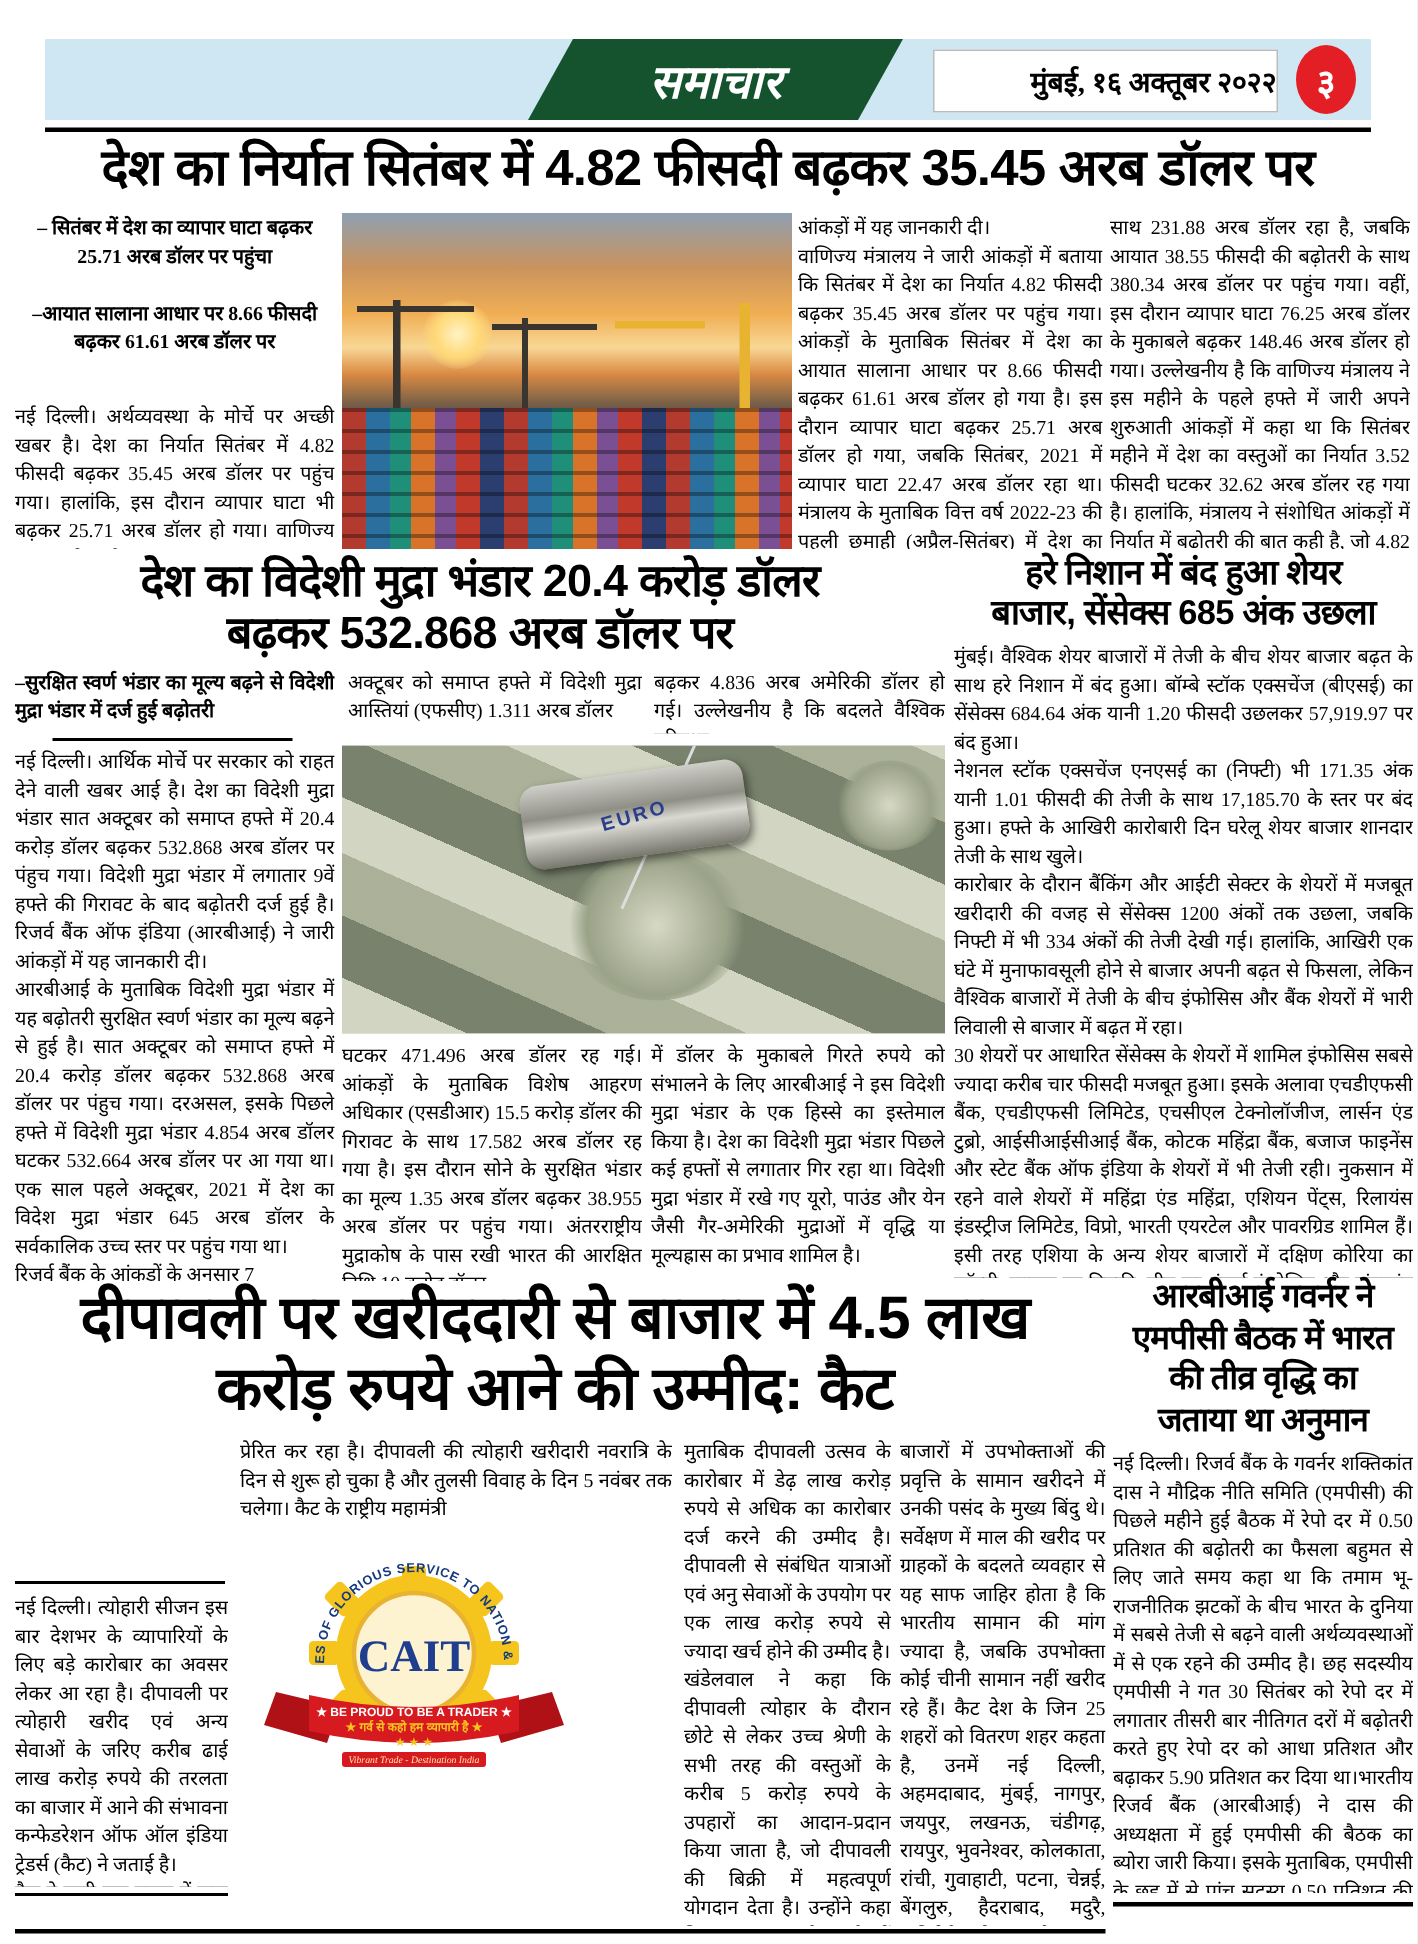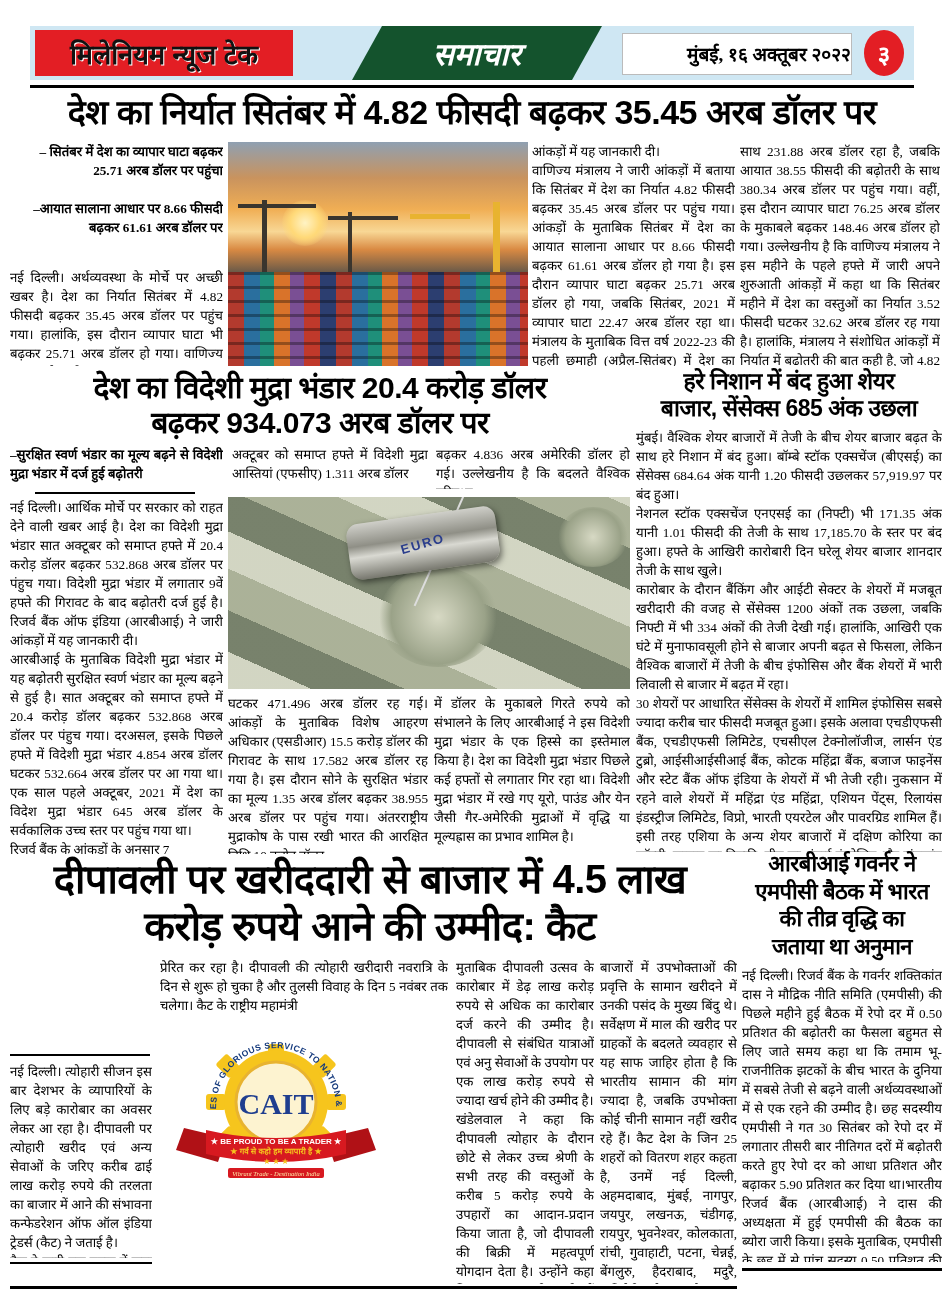--- a/index.html
+++ b/index.html
@@ -50,37 +50,34 @@
   .money-pin{position:absolute;width:2px;background:#ddd;transform:rotate(24deg);}
   
   .cait{position:absolute;}
 </style>
 </head>
 <body>
 
 <div class="page">
 
   <div class="band"></div>
-  <div class="brandbox">
-    <span>मिलेनियम न्यूज टेक</span>
-  </div>
   <div class="sectionbox">
     <span>समाचार</span>
   </div>
   <div class="datebox">
     <span>मुंबई, १६ अक्तूबर २०२२</span>
   </div>
   <div class="pageno">
     <span>३</span>
   </div>
   <div class="mastrule"></div>
 
   <div class="hl" style="left:8px;top:92px;width:928px;font-size:34px;">देश का निर्यात सितंबर में 4.82 फीसदी बढ़कर 35.45 अरब डॉलर पर</div>
 
-  <div class="col lead" style="left:10px;top:142px;width:213px;height:122px;text-align:right;">– सितंबर में देश का व्यापार घाटा बढ़कर 25.71 अरब डॉलर पर पहुंचा
+  <div class="col lead" style="left:10px;top:142px;width:213px;height:122px;text-align:center;">– सितंबर में देश का व्यापार घाटा बढ़कर 25.71 अरब डॉलर पर पहुंचा
 
 –आयात सालाना आधार पर 8.66 फीसदी बढ़कर 61.61 अरब डॉलर पर</div>
   <div class="col" style="left:10px;top:268px;width:213px;height:98px;">नई दिल्ली। अर्थव्यवस्था के मोर्चे पर अच्छी खबर है। देश का निर्यात सितंबर में 4.82 फीसदी बढ़कर 35.45 अरब डॉलर पर पहुंच गया। हालांकि, इस दौरान व्यापार घाटा भी बढ़कर 25.71 अरब डॉलर हो गया। वाणिज्य मंत्रालय ने  जारी</div>
 
   <div class="photo" style="left:228px;top:142px;width:300px;height:224px;">
     <div class="port-sky"></div>
     <div class="port-sun"></div>
     <div class="port-crane1" style="left:34px;top:58px;width:5px;height:80px;"></div>
     <div class="port-boom" style="left:10px;top:62px;width:78px;"></div>
     <div class="port-crane1" style="left:120px;top:70px;width:4px;height:66px;"></div>
@@ -88,21 +85,21 @@
     <div class="port-ycrane" style="right:28px;top:60px;width:7px;height:82px;"></div>
     <div class="port-ycrane" style="right:58px;top:72px;width:60px;height:5px;"></div>
     <div class="port-containers"></div>
   </div>
 
   <div class="col" style="left:532px;top:142px;width:203px;height:224px;">आंकड़ों में यह जानकारी दी।
 वाणिज्य मंत्रालय ने जारी आंकड़ों में बताया कि सितंबर में देश का निर्यात 4.82 फीसदी बढ़कर 35.45 अरब डॉलर पर पहुंच गया। आंकड़ों के मुताबिक सितंबर में देश का आयात सालाना आधार पर 8.66 फीसदी बढ़कर 61.61 अरब डॉलर हो गया है। इस दौरान व्यापार घाटा बढ़कर 25.71 अरब डॉलर हो गया, जबकि सितंबर, 2021 में व्यापार घाटा 22.47 अरब डॉलर रहा था। मंत्रालय के मुताबिक वित्त वर्ष 2022-23 की पहली छमाही (अप्रैल-सितंबर) में देश का निर्यात 16.96 फीसदी की वृद्धि के</div>
   <div class="col" style="left:740px;top:142px;width:200px;height:224px;">साथ 231.88 अरब डॉलर रहा है, जबकि आयात 38.55 फीसदी की बढ़ोतरी के साथ 380.34 अरब डॉलर पर पहुंच गया। वहीं, इस दौरान व्यापार घाटा 76.25 अरब डॉलर के मुकाबले बढ़कर 148.46 अरब डॉलर हो गया। उल्लेखनीय है कि वाणिज्य मंत्रालय ने इस महीने के पहले हफ्ते में जारी अपने शुरुआती आंकड़ों में कहा था कि सितंबर महीने में देश का वस्तुओं का निर्यात 3.52 फीसदी घटकर 32.62 अरब डॉलर रह गया है। हालांकि, मंत्रालय ने संशोधित आंकड़ों में निर्यात में बढ़ोतरी की बात कही है, जो 4.82 फीसदी बढ़कर 35.45 अरब डॉलर पर पहुंच गया है।</div>
 
   <div class="hl" style="left:8px;top:370px;width:624px;font-size:30px;">देश का विदेशी मुद्रा भंडार 20.4 करोड़ डॉलर
-बढ़कर 934.073 अरब डॉलर पर</div>
+बढ़कर 532.868 अरब डॉलर पर</div>
 
   <div class="col lead" style="left:10px;top:445px;width:213px;height:44px;">–सुरक्षित स्वर्ण भंडार का मूल्य बढ़ने से विदेशी मुद्रा भंडार में दर्ज हुई बढ़ोतरी</div>
   <div class="rule" style="left:35px;top:492px;width:160px;height:2px;"></div>
   <div class="col" style="left:232px;top:445px;width:196px;height:44px;">अक्टूबर को समाप्त हफ्ते में विदेशी मुद्रा आस्तियां (एफसीए) 1.311 अरब डॉलर</div>
   <div class="col" style="left:436px;top:445px;width:194px;height:44px;">बढ़कर 4.836 अरब अमेरिकी डॉलर हो गई। उल्लेखनीय है कि बदलते वैश्विक परिदृश्य</div>
 
   <div class="col" style="left:10px;top:498px;width:213px;height:356px;">नई दिल्ली। आर्थिक मोर्चे पर सरकार को राहत देने वाली खबर आई है। देश का विदेशी मुद्रा भंडार सात अक्टूबर को समाप्त हफ्ते में 20.4 करोड़ डॉलर बढ़कर 532.868 अरब डॉलर पर पंहुच गया। विदेशी मुद्रा भंडार में लगातार 9वें हफ्ते की गिरावट के बाद बढ़ोतरी दर्ज हुई है। रिजर्व बैंक ऑफ इंडिया (आरबीआई) ने  जारी आंकड़ों में यह जानकारी दी।
 आरबीआई के मुताबिक विदेशी मुद्रा भंडार में यह बढ़ोतरी सुरक्षित स्वर्ण भंडार का मूल्य बढ़ने से हुई है। सात अक्टूबर को समाप्त हफ्ते में 20.4 करोड़ डॉलर बढ़कर 532.868 अरब डॉलर पर पंहुच गया। दरअसल, इसके पिछले हफ्ते में विदेशी मुद्रा भंडार 4.854 अरब डॉलर घटकर 532.664 अरब डॉलर पर आ गया था। एक साल पहले अक्टूबर, 2021 में देश का विदेश मुद्रा भंडार 645 अरब डॉलर के सर्वकालिक उच्च स्तर पर पहुंच गया था।
 रिजर्व बैंक के आंकड़ों के अनुसार 7</div>
 

